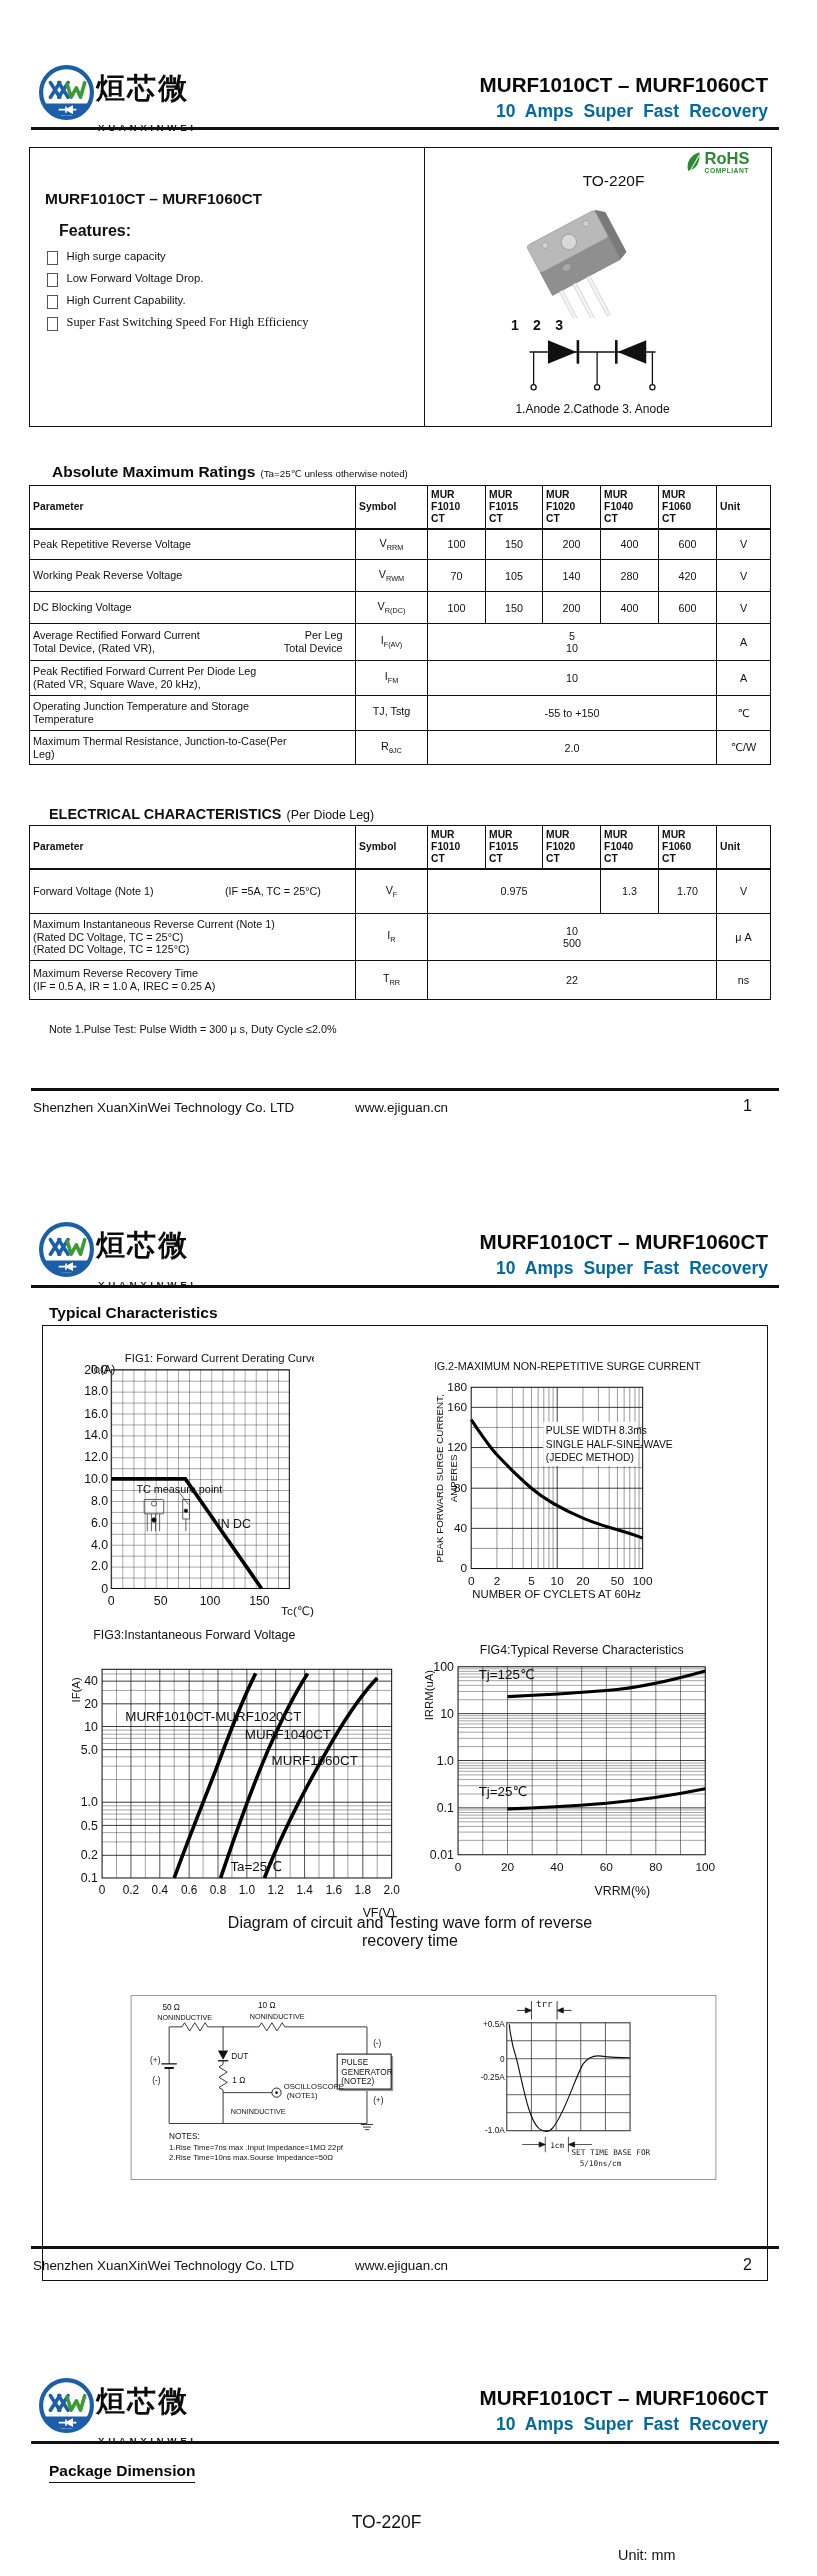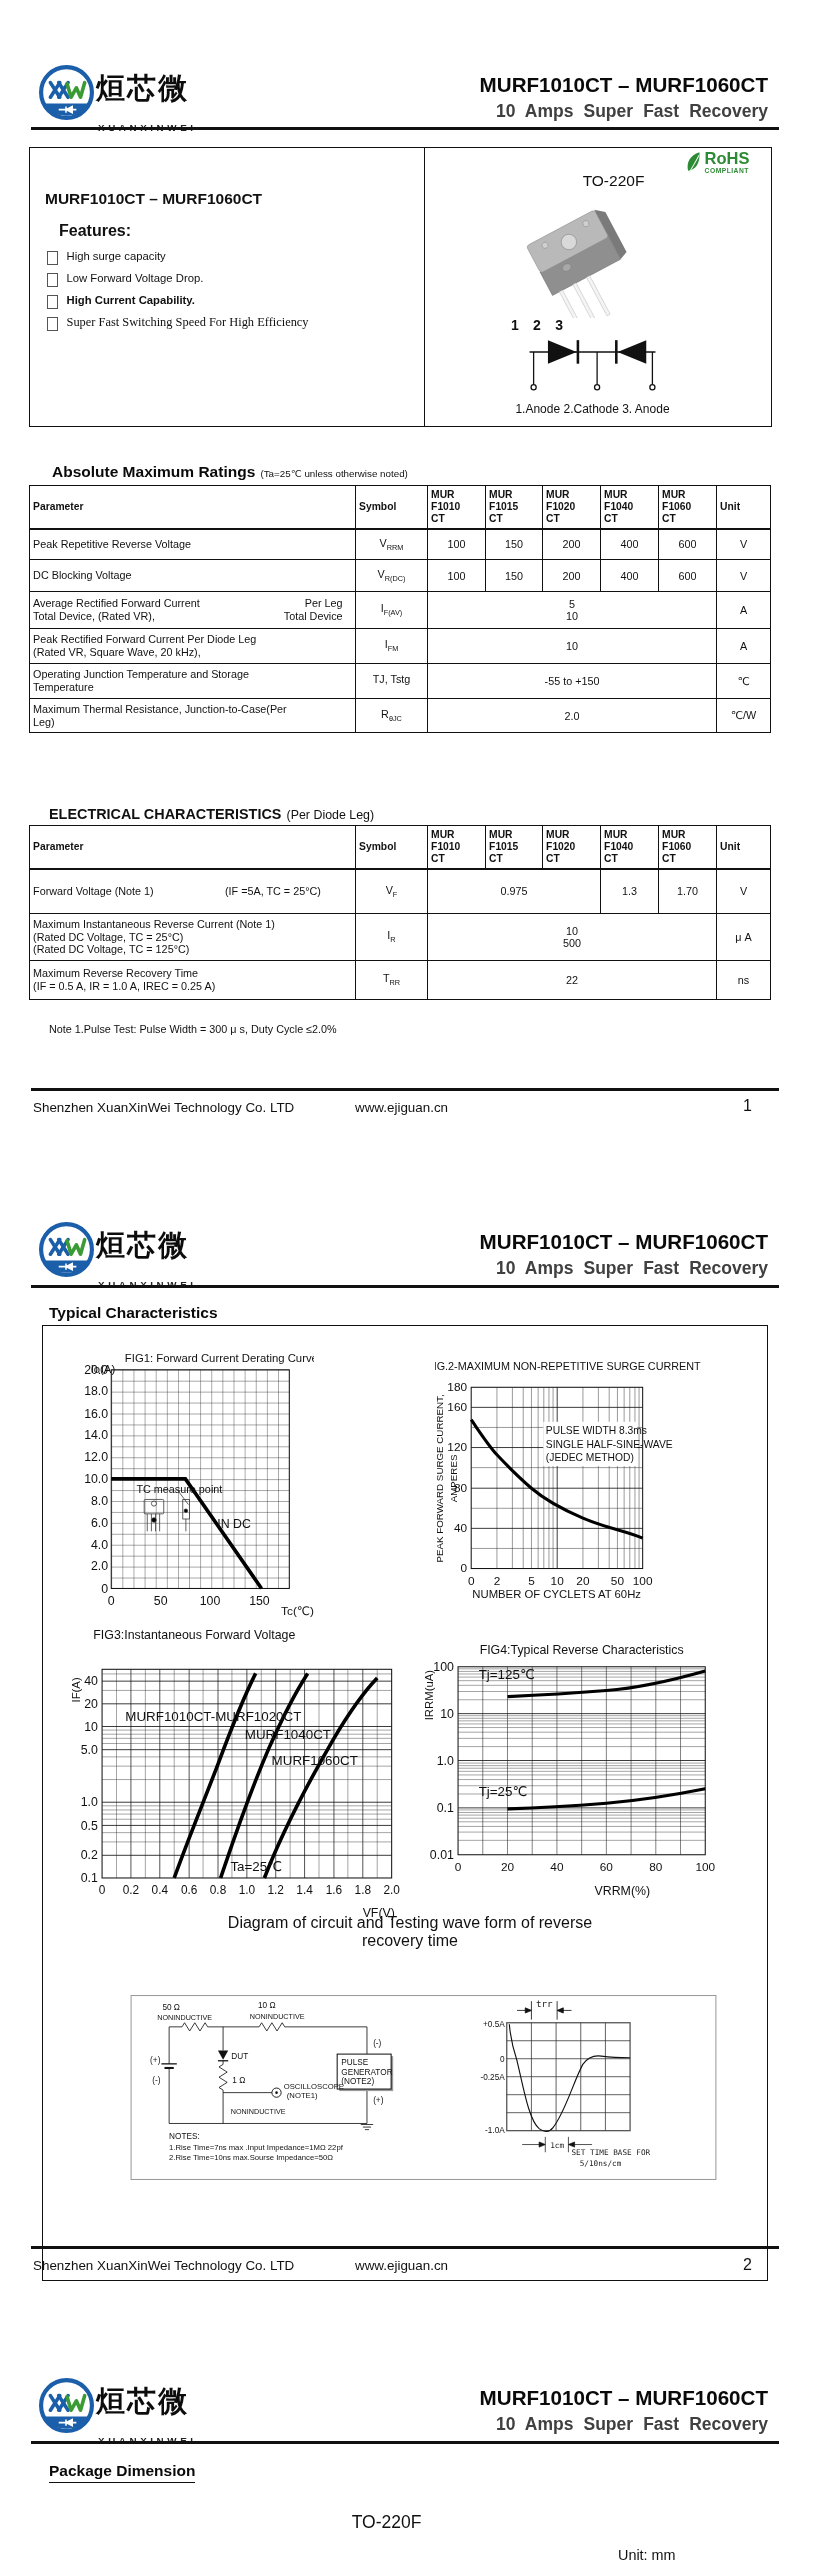--- a/index.html
+++ b/index.html
@@ -4,21 +4,21 @@
 <style>
   html,body{margin:0;padding:0;background:#fff;}
   body{font-family:"Liberation Sans","DejaVu Sans",sans-serif;color:#111;}
   #page{position:relative;width:818px;height:3470px;background:#fff;overflow:hidden;}
   .abs{position:absolute;}
   .pre{white-space:pre-line;}
   .rule{position:absolute;left:31px;width:748px;height:2.6px;background:#111;}
   .hcn{font-size:29px;font-weight:bold;letter-spacing:2.1px;color:#0c0c0c;}
   .hen{font-size:9.8px;letter-spacing:3.6px;color:#222;font-weight:bold;margin-top:16px;}
   .htitle{font-size:20.6px;font-weight:600;text-align:right;letter-spacing:0px;color:#0a0a0a;}
-  .hsub{font-size:17.5px;font-weight:600;text-align:right;word-spacing:5.2px;color:#404040;}
+  .hsub{font-size:17.5px;font-weight:600;text-align:right;word-spacing:5.2px;color:#0369a1;}
   .ftxt{font-size:13.4px;color:#111;}
   .fpg{font-size:16px;color:#111;}
   table.spec{border-collapse:collapse;table-layout:fixed;width:741px;font-size:10.8px;}
   table.spec th,table.spec td{border:1px solid #111;padding:1px 3.1px;vertical-align:middle;}
   table.spec{border:1.5px solid #111;}
   table.spec thead th{font-weight:bold;font-size:10.3px;text-align:left;line-height:1.12;border-bottom:2.1px solid #111;}
   td.param{text-align:left;padding-left:7.2px;line-height:1.18;}
   td.val,td.unit,td.sym{text-align:center;}
   sub{font-size:68%;}
   .split{display:flex;justify-content:space-between;padding-right:9.3px;}
@@ -51,21 +51,21 @@
 </div>
 <div class="rule" style="top:127px;"></div>
 
 <div class="abs" style="left:29px;top:147px;width:741px;height:278px;border:1.3px solid #111;"></div>
 <div class="abs" style="left:424px;top:147px;width:1.3px;height:279px;background:#111;"></div>
 
 <div class="abs" style="left:45px;top:190px;font-size:15.5px;font-weight:bold;">MURF1010CT – MURF1060CT</div>
 <div class="abs" style="left:59px;top:222px;font-size:16px;font-weight:bold;text-align:center;">Features:</div>
 <div class="abs" style="left:47px;top:250px;"><span class="cbx"></span><span class="feat">High surge capacity</span></div>
 <div class="abs" style="left:47px;top:272px;"><span class="cbx"></span><span class="feat">Low Forward Voltage Drop.</span></div>
-<div class="abs" style="left:47px;top:294px;font-weight:bold;"><span class="cbx"></span><span class="feat">High Current Capability.</span></div>
+<div class="abs" style="left:47px;top:294px;"><span class="cbx"></span><span class="feat">High Current Capability.</span></div>
 <div class="abs" style="left:47px;top:315px;"><span class="cbx"></span><span class="feat serif">Super Fast Switching Speed For High Efficiency</span></div>
 
 <div class="abs" style="left:567px;top:172px;width:93px;text-align:center;font-size:15.5px;">TO-220F</div>
 
 <div class="abs" style="left:685px;top:150px;display:flex;gap:2.1px;justify-content:flex-end;">
   <svg width="17.5" height="27" viewBox="0 0 34 52">
     <path d="M28,4 C10,10 2,24 6,40 C20,38 30,26 28,4 Z" fill="#2d8a34"></path>
     <path d="M8,44 C14,32 22,22 27,10" stroke="#e8f5e9" stroke-width="2" fill="none"></path>
   </svg>
   <div>
@@ -142,20 +142,30 @@
   </thead>
   <tbody>
     <tr style="height:31px">
       <td class="param">Peak Repetitive Reverse Voltage</td>
       <td class="sym"><span>V</span><sub>RRM</sub></td>
       <td class="val">100</td>
           <td class="val">150</td>
       <td class="val">200</td>
           <td class="val">400</td>
       <td class="val">600</td>
+          <td class="unit">V</td>
+    </tr>
+    <tr style="height:32px">
+      <td class="param">Working Peak Reverse Voltage</td>
+      <td class="sym"><span>V</span><sub>RWM</sub></td>
+      <td class="val">70</td>
+          <td class="val">105</td>
+      <td class="val">140</td>
+          <td class="val">280</td>
+      <td class="val">420</td>
           <td class="unit">V</td>
     </tr>
     <tr style="height:32px">
       <td class="param">DC Blocking Voltage</td>
       <td class="sym"><span>V</span><sub>R(DC)</sub></td>
       <td class="val">100</td>
           <td class="val">150</td>
       <td class="val">200</td>
           <td class="val">400</td>
       <td class="val">600</td>

